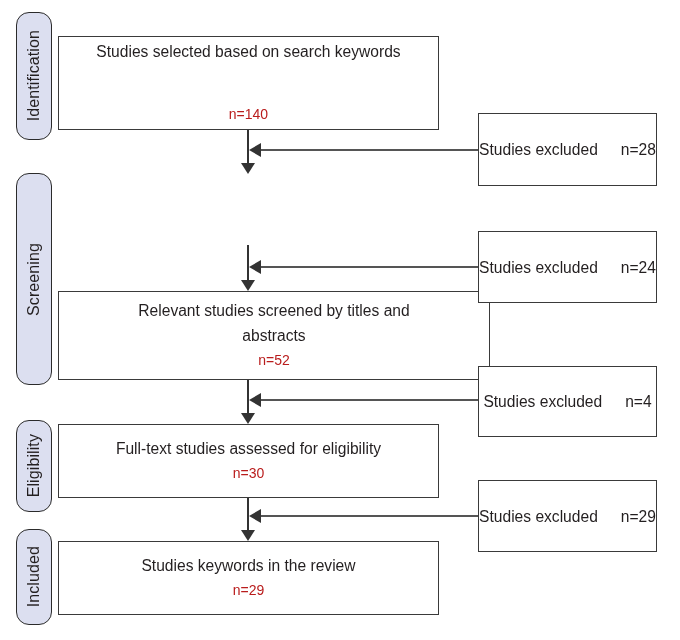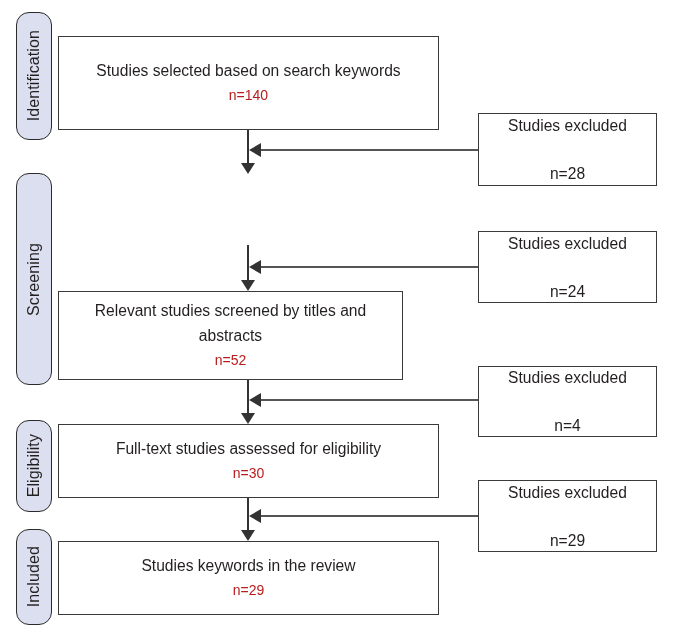--- a/index.html
+++ b/index.html
@@ -62,21 +62,21 @@
     line-height: 25px;
   }
 
   
   .excl-box {
     position: absolute;
     box-sizing: border-box;
     background: #ffffff;
     border: 1.5px solid #3a3a3a;
     display: flex;
-    flex-direction: column;
+    flex-direction: row;
     align-items: center;
     justify-content: center;
     text-align: center;
     gap: 23px;
   }
   .excl-box .line,
   .excl-box .count {
     font-size: 15.6px;
     color: #231f20;
     line-height: 25px;
@@ -125,27 +125,27 @@
   </div>
 
   <div class="stage-pill" style="left:16px; top:420px; width:36px; height:92px;">
     <span class="stage-label">Eligibility</span>
   </div>
 
   <div class="stage-pill" style="left:16px; top:529px; width:36px; height:96px;">
     <span class="stage-label">Included</span>
   </div>
 
-  <div class="flow-box" style="left:58px; top:36px; width:381px; height:94px;">
+  <div class="flow-box" style="left:58px; top:36px; width:381px; height:94px;justify-content:space-between;">
     <div class="line">Studies selected based on search keywords</div>
     <div class="count">n=140</div>
   </div>
 
 
-  <div class="flow-box" style="left:58px; top:291px; width:345px; height:89px;">
+  <div class="flow-box" style="left:58px; top:291px; width:432px; height:89px;">
     <div class="line">Relevant studies screened by titles and</div>
     <div class="line">abstracts</div>
     <div class="count">n=52</div>
   </div>
 
   <div class="flow-box" style="left:58px; top:424px; width:381px; height:74px;">
     <div class="line">Full-text studies assessed for eligibility</div>
     <div class="count">n=30</div>
   </div>
 

